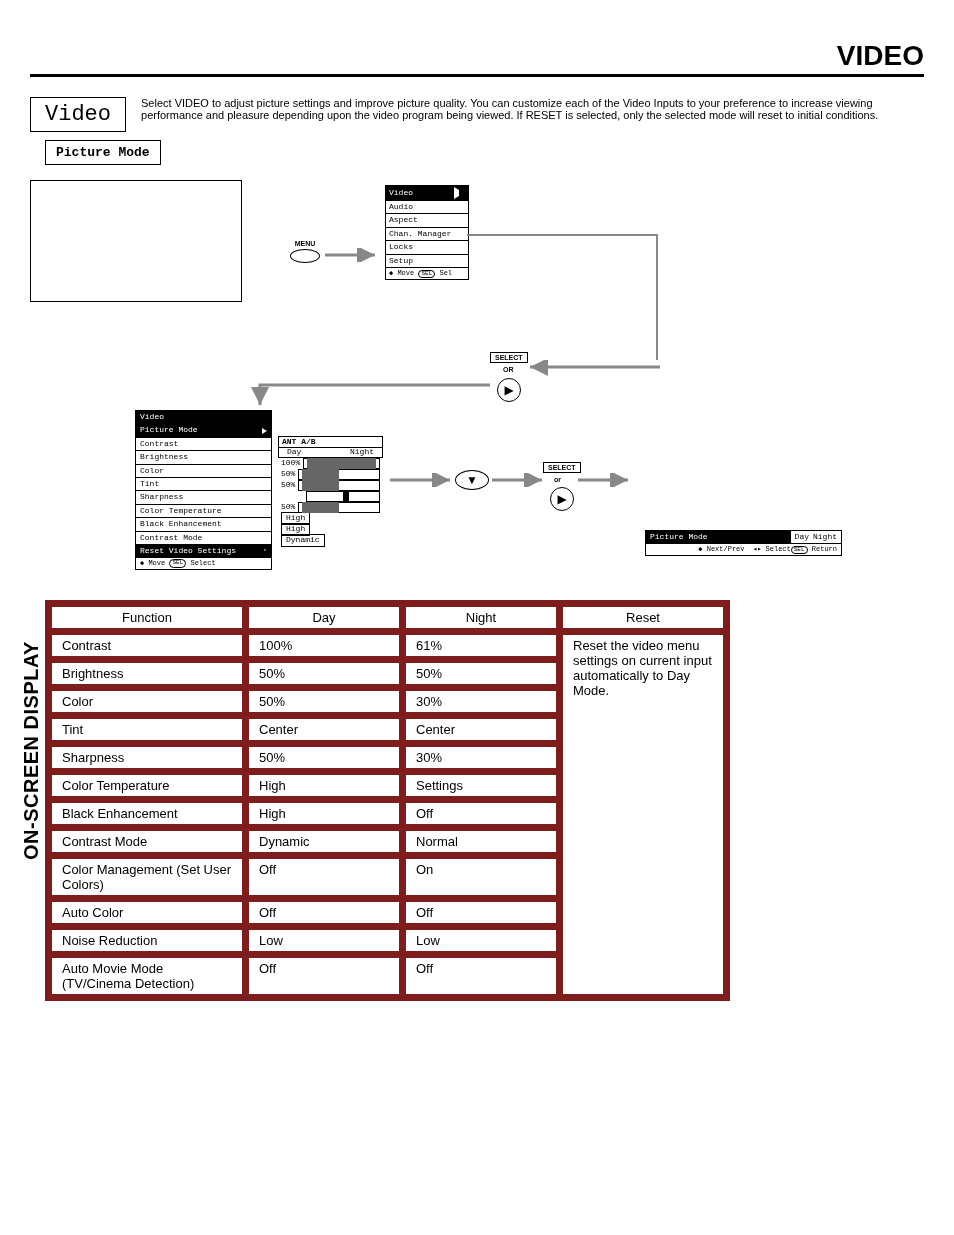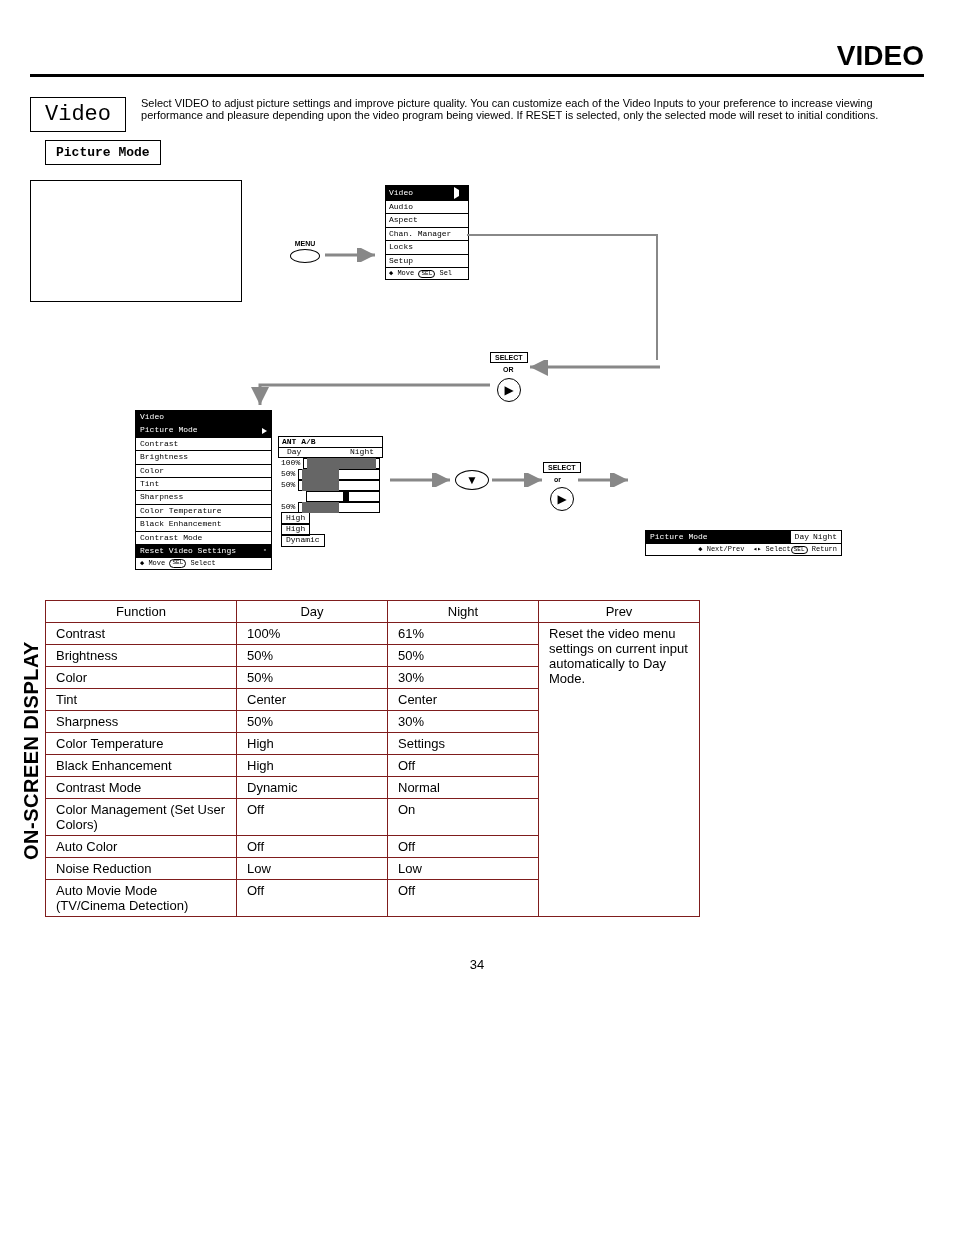--- a/index.html
+++ b/index.html
@@ -101,21 +101,21 @@
   svg.flow { position:absolute; pointer-events:none; }
 
   .instruction { margin: 10px 0 12px 0; font-size:13px; }
 
   table.settings {
     border-collapse: collapse;
     margin-left: 15px;
     font-size: 13px;
   }
   table.settings th, table.settings td {
-    border: 1px solid #7f1d1d;
+    border: 7px solid #7f1d1d;
     padding: 3px 10px;
     text-align: left;
     vertical-align: top;
   }
   table.settings th { font-weight: normal; text-align:center; }
   .reset-cell { vertical-align:top; }
 
   .bottom-instruction { margin: 14px 0 0 0; font-size:13px; }
 
   .side-label {
@@ -327,21 +327,21 @@
 
 </div>
 
 
 <table class="settings">
   <thead>
     <tr>
       <th>Function</th>
       <th>Day</th>
       <th>Night</th>
-      <th>Prev</th>
+      <th>Reset</th>
     </tr>
   </thead>
   <tbody id="settings-body">
         <tr>
           <td style="width: 170px;">Contrast</td>
           <td style="width: 130px;">100%</td>
           <td style="width: 130px;">61%</td>
           <td rowspan="12" class="reset-cell" style="width: 140px;">Reset the video menu settings on current input automatically to Day Mode.</td>
         </tr>
         <tr>
@@ -398,15 +398,14 @@
           <td style="width: 170px;">Auto Movie Mode (TV/Cinema Detection)</td>
           <td style="width: 130px;">Off</td>
           <td style="width: 130px;">Off</td>
         </tr>
       </tbody>
 </table>
 
 
 <div class="side-label">ON-SCREEN DISPLAY</div>
 
-<div class="page-num">34</div>
 
 </div>
 
 </body></html>

